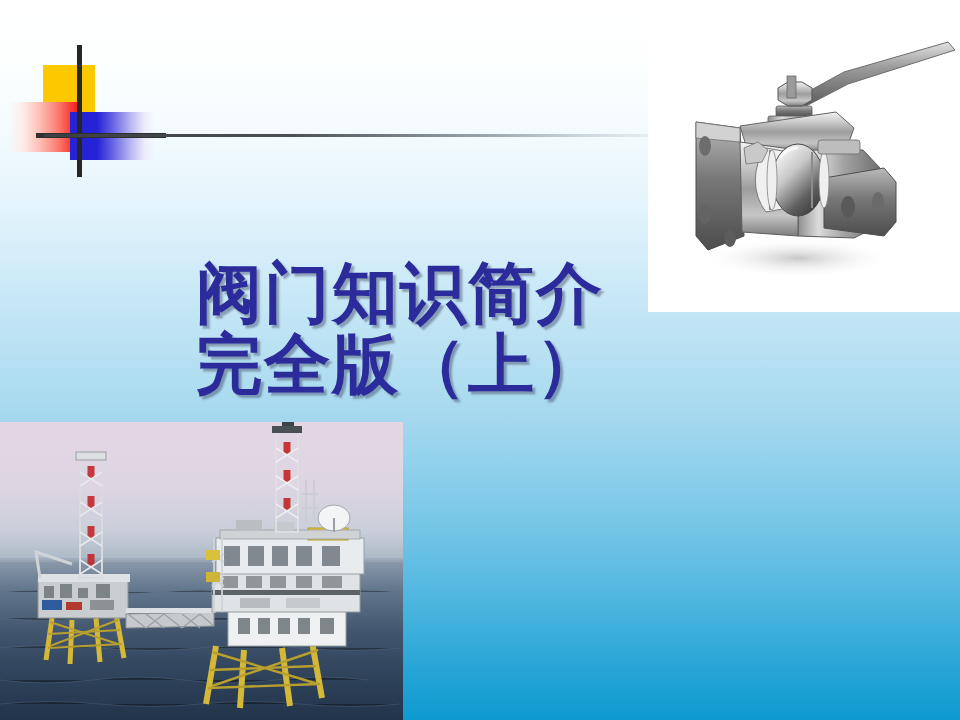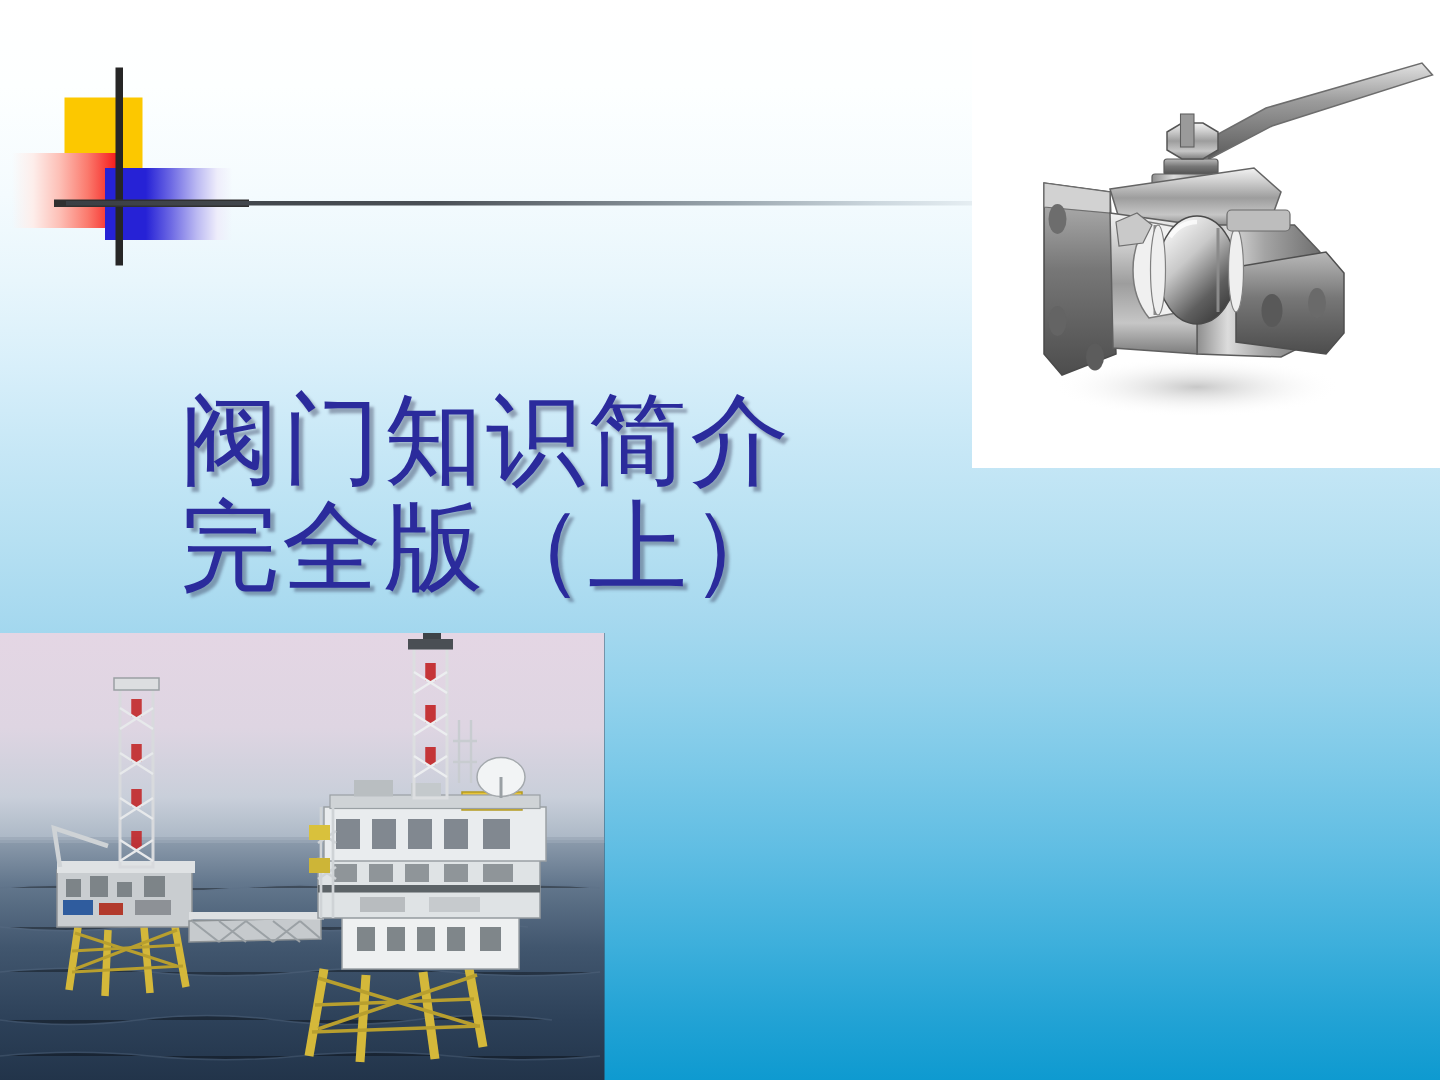--- a/index.html
+++ b/index.html
@@ -89,24 +89,24 @@
     height: 3px;
     background: linear-gradient(to right, #3b3f44 0%, #4a4f55 40%, #9aa6ae 72%, #ccd7de 88%, #e9f1f5 100%);
   }
 
   
   #title {
     position: absolute;
     left: 120px;
     top: 258px;
     width: 560px;
-    text-align: left;
+    text-align: center;
     line-height: 1.08;
     font-size: 66px;
-    font-weight: normal;
+    font-weight: bold;
     letter-spacing: 2px;
     color: #2b2b9c;
     text-shadow: 3px 3px 2px rgba(40,40,70,0.38);
     font-family: "DejaVu Sans", "Liberation Sans", sans-serif;
     white-space: nowrap;
   }
   #title .line { display: block; }
 
   
   #valve-panel {

